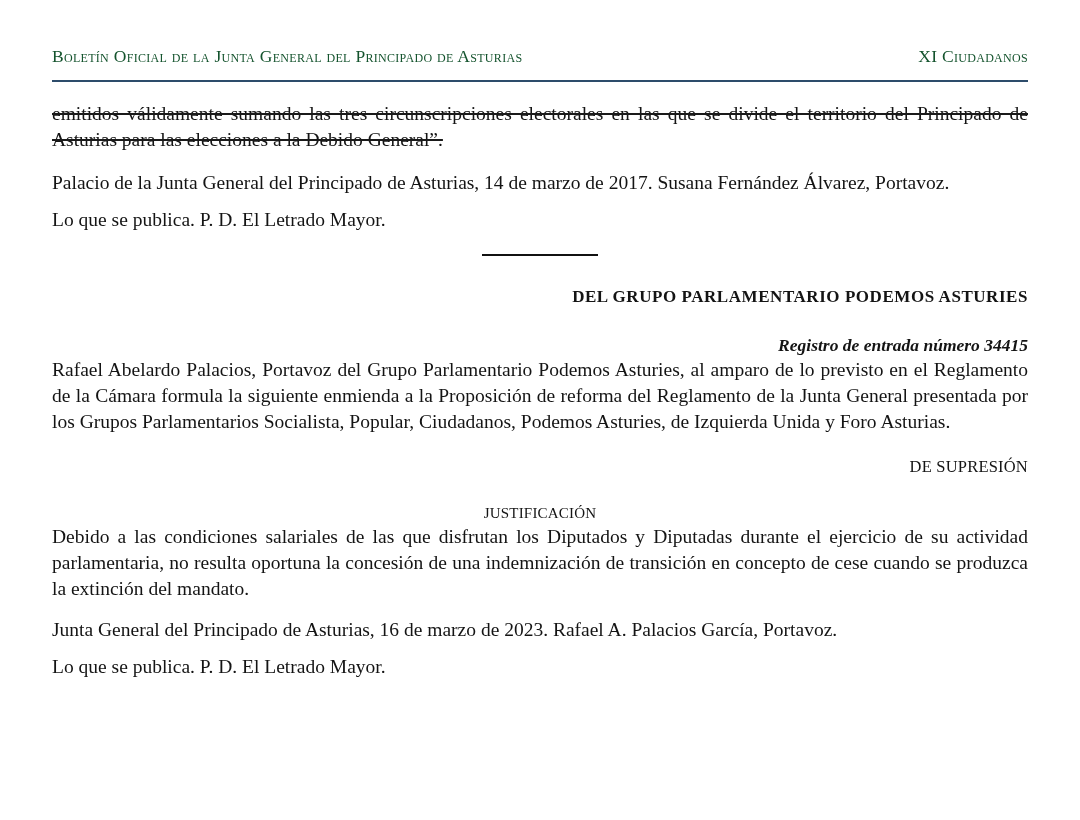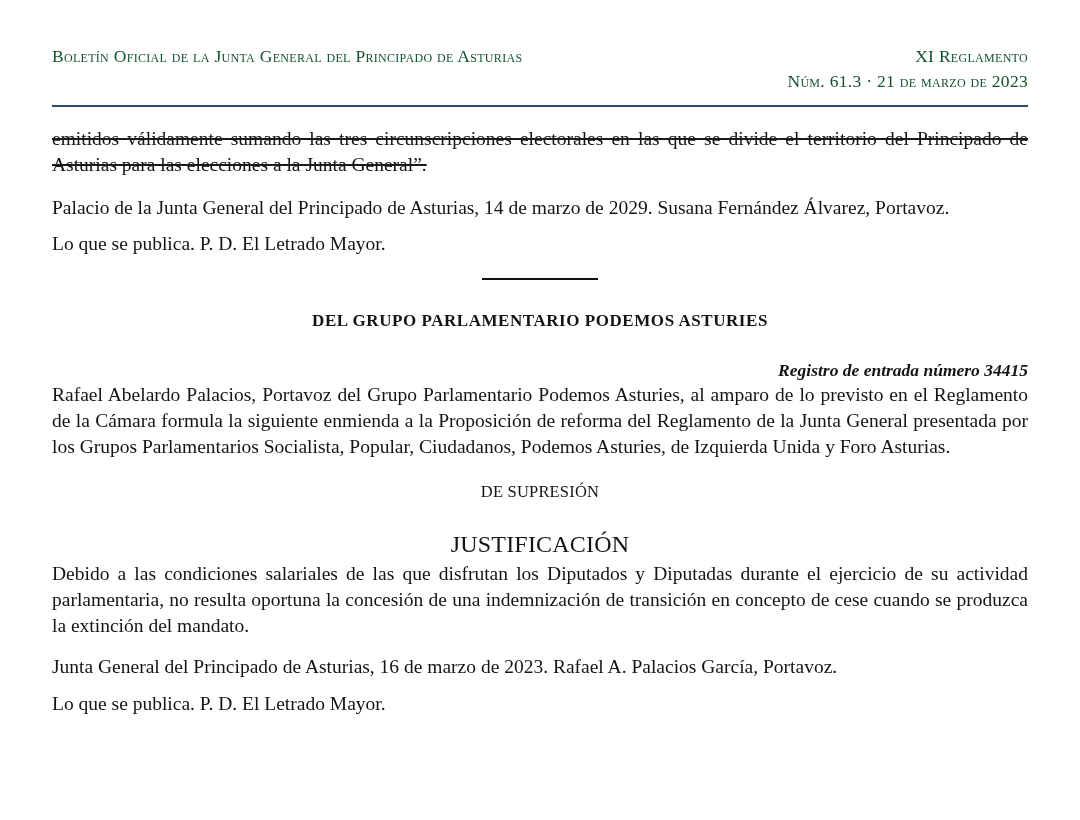--- a/index.html
+++ b/index.html
@@ -83,21 +83,21 @@
     margin: 21px 0 0 0;
   }
   .divider {
     width: 116px;
     height: 2px;
     background: #111111;
   }
 
   
   .group-heading {
-    text-align: center;
+    text-align: right;
     font-weight: bold;
     font-size: 17px;
     letter-spacing: 0.55px;
     margin: 30px 0 0 0;
   }
 
   
   .registry-line {
     font-weight: bold;
     font-style: italic;
@@ -107,26 +107,26 @@
   }
 
   .main-para {
     margin-top: 22px;
   }
 
   .subheading-caps {
     font-size: 16.5px;
     letter-spacing: 0.2px;
     margin: 21px 0 0 0;
-    text-align: center;
+    text-align: right;
   }
 
   .justification-heading {
     text-align: center;
-    font-size: 24px;
+    font-size: 15px;
     letter-spacing: 0.2px;
     margin: 26px 0 0 0;
   }
 
   .justification-para {
     margin-top: 23px;
   }
 
   .closing-block {
     margin-top: 15px;
@@ -142,33 +142,32 @@
 </head>
 <body>
 
 <div class="page">
 
   <div class="masthead">
     <div class="masthead-left">
       <div class="mast-line">Boletín Oficial de la Junta General del Principado de Asturias</div>
     </div>
     <div class="masthead-right">
-      <div class="mast-line">XI Reglamento</div>
-      <div class="mast-line">Núm. 61.3 · 21 de marzo de 2023</div>
+      <div class="mast-line">XI Ciudadanos</div>
     </div>
   </div>
   <div class="masthead-rule"></div>
 
   <div class="body">
 
-    <p class="para struck">emitidos válidamente sumando las tres circunscripciones electorales en las que se divide el territorio del Principado de Asturias para las elecciones a la Junta General”.</p>
+    <p class="para struck">emitidos válidamente sumando las tres circunscripciones electorales en las que se divide el territorio del Principado de Asturias para las elecciones a la Debido General”.</p>
 
     <div class="gap-sm"></div>
 
-    <p class="para">Palacio de la Junta General del Principado de Asturias, 14 de marzo de 2029. Susana Fernández Álvarez, Portavoz.</p>
+    <p class="para">Palacio de la Junta General del Principado de Asturias, 14 de marzo de 2017. Susana Fernández Álvarez, Portavoz.</p>
 
     <p class="para noindent-left">Lo que se publica. P. D. El Letrado Mayor.</p>
 
     <div class="divider-wrap">
       <div class="divider"></div>
     </div>
 
     <div class="group-heading">DEL GRUPO PARLAMENTARIO PODEMOS ASTURIES</div>
 
     <div class="registry-line">Registro de entrada número 34415</div>

